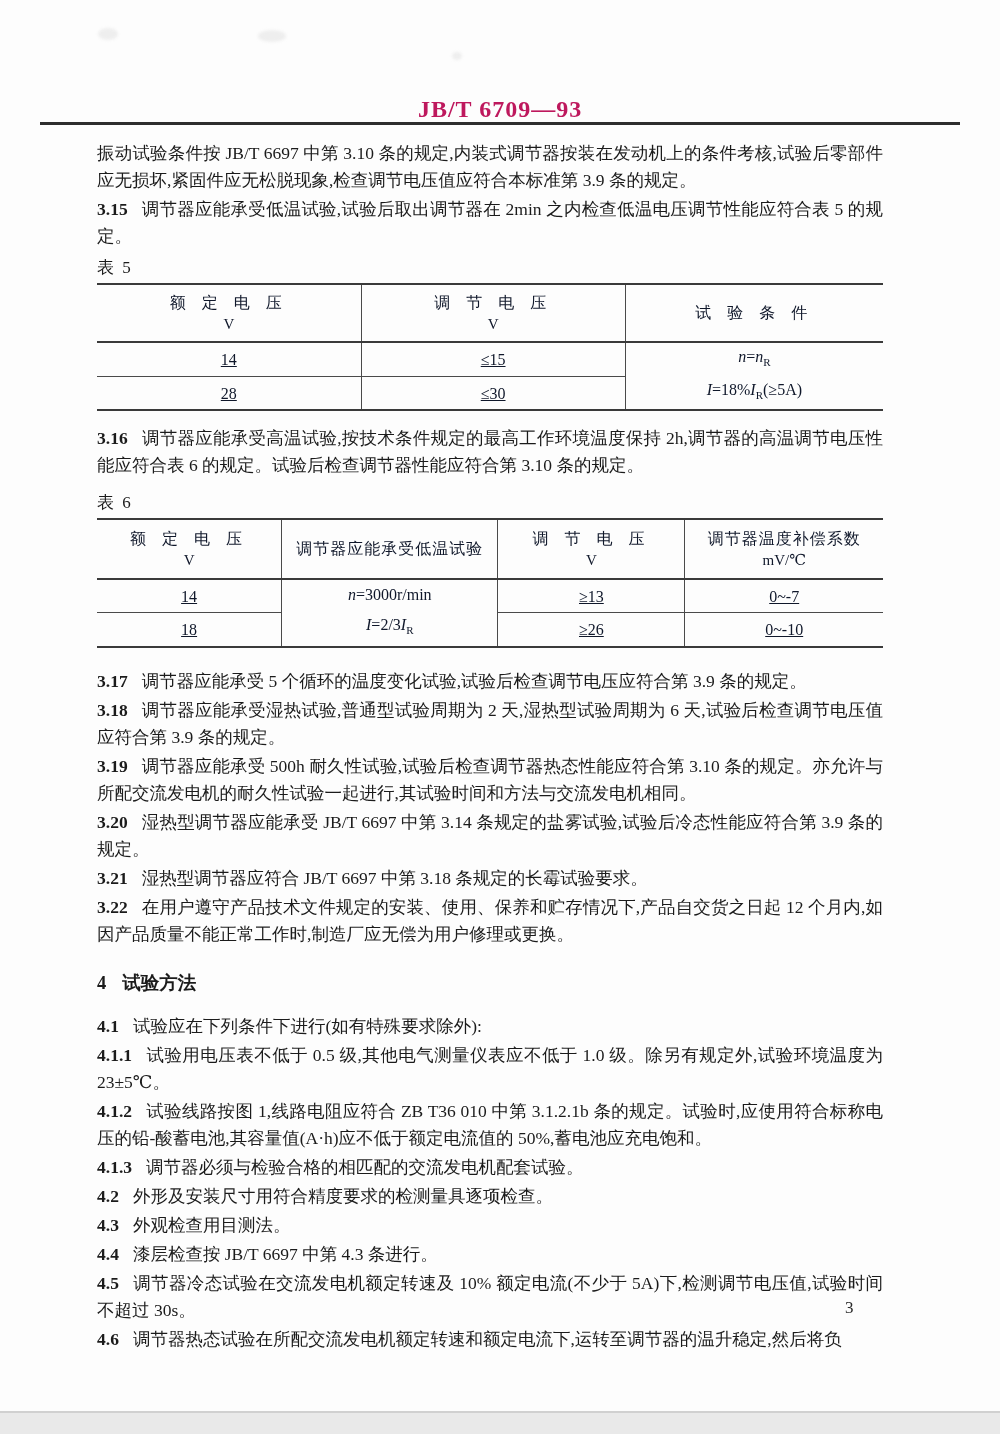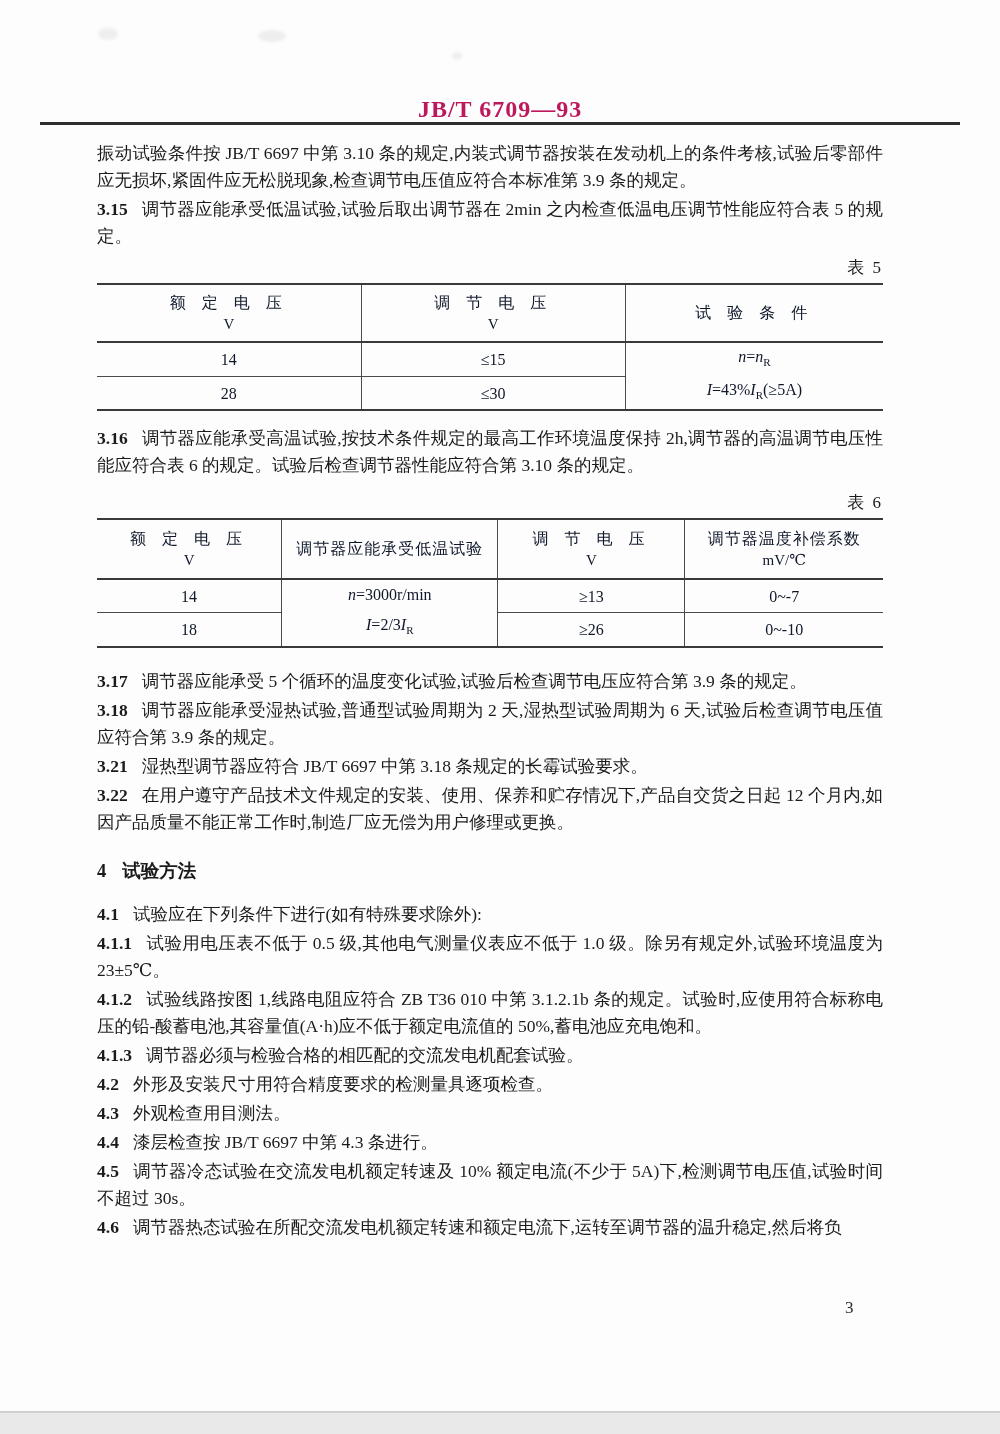--- a/index.html
+++ b/index.html
@@ -31,37 +31,37 @@
 
   .content {
     position:absolute; top:140px; left:97px; width:786px;
     font-size:17.5px; line-height:27px;
   }
   p.para { margin:0 0 2px 0; text-align:justify; }
   .pnum { font-weight:bold; margin-right:14px; white-space:nowrap; }
   .sec-heading { font-weight:bold; font-size:18.5px; margin:22px 0 16px 0; }
   .sec-heading .pnum { margin-right:16px; }
 
-  .tcap { text-align:right; font-size:17px; margin:4px 0 2px 0; letter-spacing:2px;font-family:Liberation Serif, serif; }
+  .tcap { text-align:left; font-size:17px; margin:4px 0 2px 0; letter-spacing:2px;font-family:Liberation Serif, serif; }
   .tcap6 { margin-top:10px; }
   .tbl-wrap { margin:0 0 14px 0; }
 
   table.std {
     width:100%; border-collapse:collapse; table-layout:fixed;
     border-top:2.5px solid #3a3a3a; border-bottom:2.5px solid #3a3a3a;
     font-size:16px; color:#0f172a;
   }
   table.std th, table.std td {
     padding:0; text-align:center; vertical-align:middle; font-weight:normal;
   }
   table.std thead th { height:56px; border-bottom:2px solid #3a3a3a; }
   table.t6 thead th { height:58px; }
   .vline { border-right:1.5px solid #4a4a4a; }
   .hsep  { border-bottom:1.5px solid #4a4a4a; }
-  td.cell { height:28px; }
+  td.cell { height:28px;text-decoration:underline; }
   table.t6 td.cell { height:30px; }
   .hl1 { letter-spacing:6px; line-height:22px; }
   .hl1-tight { letter-spacing:1px; line-height:22px; }
   .hl2 { font-size:15px; line-height:20px; }
   .mcell div { line-height:28px; }
   table.t6 .mcell div { line-height:30px; }
   .iv { font-style:italic; }
   sub { font-size:11px; }
 
   .page-number { position:absolute; top:1298px; left:845px; font-size:17px; color:#2a2a2a; }
@@ -110,21 +110,21 @@
               <div class="hl1">试 验 条 件</div>
             </th>
           </tr>
         </thead>
         <tbody>
           <tr>
             <td class="cell vline hsep">14</td>
             <td class="cell vline hsep">≤15</td>
             <td class="mcell" rowspan="2">
               <div><span class="iv">n</span><span>=</span><span class="iv">n</span><sub>R</sub></div>
-              <div><span class="iv">I</span><span>=43%</span><span class="iv">I</span><sub>R</sub><span>(≥5A)</span></div>
+              <div><span class="iv">I</span><span>=18%</span><span class="iv">I</span><sub>R</sub><span>(≥5A)</span></div>
             </td>
           </tr>
           <tr>
             <td class="cell vline">28</td>
             <td class="cell vline">≤30</td>
           </tr>
         </tbody>
       </table>
     </div>
 
@@ -172,20 +172,22 @@
             <td class="cell vline">18</td>
             <td class="cell vline">≥26</td>
             <td class="cell">0~-10</td>
           </tr>
         </tbody>
       </table>
     </div>
 
     <p class="para" style="margin-top:20px"><span class="pnum">3.17</span><span>调节器应能承受 5 个循环的温度变化试验,试验后检查调节电压应符合第 3.9 条的规定。</span></p>
     <p class="para"><span class="pnum">3.18</span><span>调节器应能承受湿热试验,普通型试验周期为 2 天,湿热型试验周期为 6 天,试验后检查调节电压值应符合第 3.9 条的规定。</span></p>
+    <p class="para"><span class="pnum">3.19</span><span>调节器应能承受 500h 耐久性试验,试验后检查调节器热态性能应符合第 3.10 条的规定。亦允许与所配交流发电机的耐久性试验一起进行,其试验时间和方法与交流发电机相同。</span></p>
+    <p class="para"><span class="pnum">3.20</span><span>湿热型调节器应能承受 JB/T 6697 中第 3.14 条规定的盐雾试验,试验后冷态性能应符合第 3.9 条的规定。</span></p>
     <p class="para"><span class="pnum">3.21</span><span>湿热型调节器应符合 JB/T 6697 中第 3.18 条规定的长霉试验要求。</span></p>
     <p class="para"><span class="pnum">3.22</span><span>在用户遵守产品技术文件规定的安装、使用、保养和贮存情况下,产品自交货之日起 12 个月内,如因产品质量不能正常工作时,制造厂应无偿为用户修理或更换。</span></p>
 
     <div class="sec-heading"><span class="pnum">4</span><span>试验方法</span></div>
 
     <p class="para"><span class="pnum">4.1</span><span>试验应在下列条件下进行(如有特殊要求除外):</span></p>
     <p class="para"><span class="pnum">4.1.1</span><span>试验用电压表不低于 0.5 级,其他电气测量仪表应不低于 1.0 级。除另有规定外,试验环境温度为 23±5℃。</span></p>
     <p class="para"><span class="pnum">4.1.2</span><span>试验线路按图 1,线路电阻应符合 ZB T36 010 中第 3.1.2.1b 条的规定。试验时,应使用符合标称电压的铅-酸蓄电池,其容量值(A·h)应不低于额定电流值的 50%,蓄电池应充电饱和。</span></p>
     <p class="para"><span class="pnum">4.1.3</span><span>调节器必须与检验合格的相匹配的交流发电机配套试验。</span></p>
     <p class="para"><span class="pnum">4.2</span><span>外形及安装尺寸用符合精度要求的检测量具逐项检查。</span></p>

